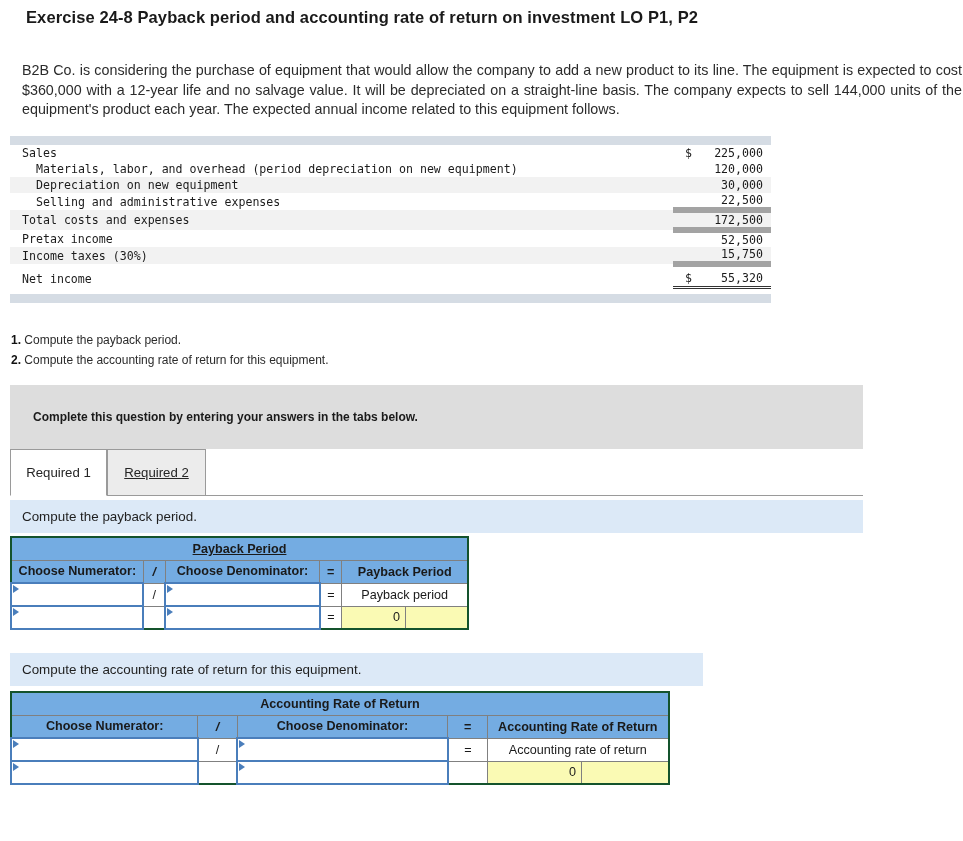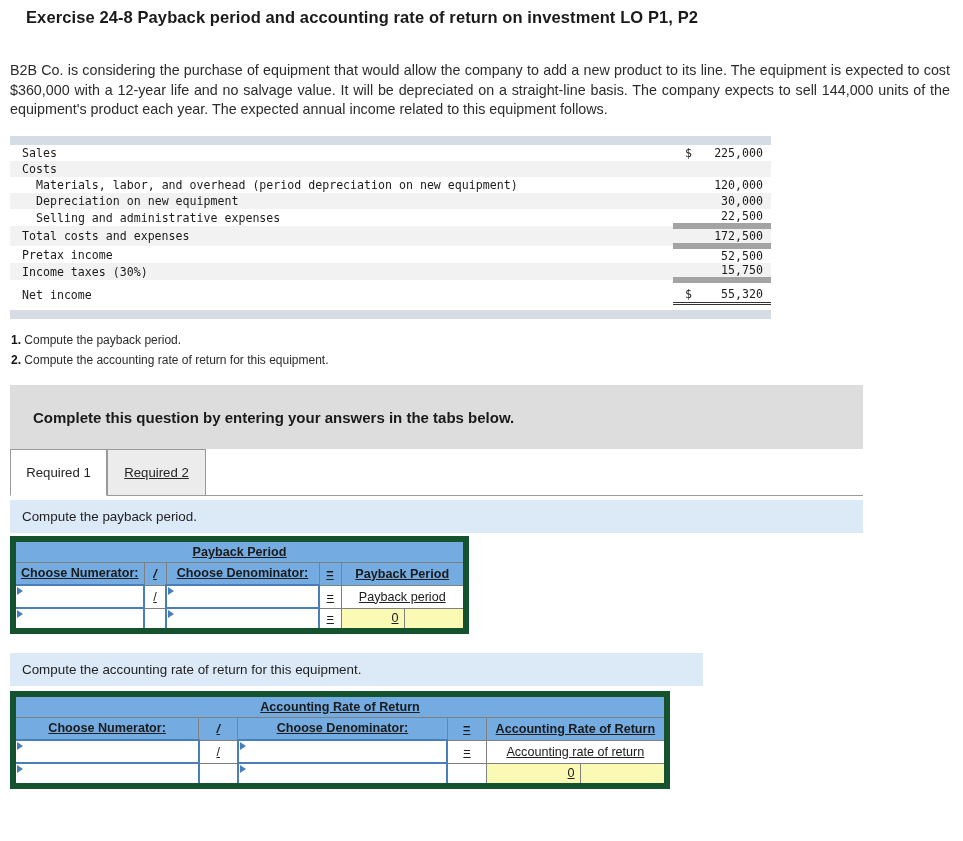--- a/index.html
+++ b/index.html
@@ -15,21 +15,21 @@
 
   
   .exercise-title {
     position: absolute; left: 26px; top: 8px;
     font-size: 16.5px; font-weight: bold; letter-spacing: 0.1px;
     color: #1a1a1a; white-space: nowrap;
   }
 
   
   .problem-text {
-    position: absolute; left: 10px; top: 61px; width: 940px;
+    position: absolute; left: 22px; top: 61px; width: 940px;
     font-size: 14.3px; line-height: 19.5px;
     text-align: justify; text-justify: inter-word;
     color: #2b2b2b;
   }
 
   
   .fin-table {
     position: absolute; left: 10px; top: 136px; width: 761px;
     border-collapse: collapse;
     font-family: "DejaVu Sans Mono", "Liberation Mono", monospace;
@@ -56,21 +56,21 @@
   .req-list b { font-weight: bold; color: #111; }
 
   
   .complete-banner {
     position: absolute; left: 10px; top: 385px;
     width: 853px; height: 64px;
     background: #dddddd;
     display: flex; align-items: center;
   }
   .complete-banner span {
-    padding-left: 23px; font-size: 15px; font-weight: bold; color: #1a1a1a;
+    padding-left: 23px; font-size: 12px; font-weight: bold; color: #1a1a1a;
   }
 
   
   .tab-strip {
     position: absolute; left: 10px; top: 449px; width: 853px; height: 47px;
   }
   .tab-underline {
     position: absolute; left: 0; bottom: 0; width: 853px;
     border-bottom: 1px solid #9a9a9a;
   }
@@ -99,23 +99,22 @@
   .sub-instruction span {
     padding-left: 12px; font-size: 13.4px; color: #1f1f1f;
   }
   #sub-payback { top: 500px; width: 853px; height: 33px; }
   #sub-arr     { top: 653px; width: 693px; height: 33px; }
 
   
   .ans-table {
     position: absolute;
     border-collapse: collapse;
-    border: 6px solid #14532d;
+    border: 2px solid #14532d;
     background: #ffffff;
-    text-decoration: underline;
   }
   .ans-table td {
     border: 1px solid #808080;
     padding: 0 4px;
     height: 23px;
     font-size: 12.6px;
     color: #1a1a1a;
     vertical-align: middle;
   }
   .hdr-title {
@@ -182,25 +181,20 @@
   <table class="fin-table">
     <tbody>
         <tr class="fin-bar">
       <td colspan="3"></td>
     </tr>
     <tr>
       <td class="fin-label">Sales</td>
       <td class="fin-sym">$</td>
       <td class="fin-amt">225,000</td>
     </tr>
-    <tr class="fin-row-shaded">
-      <td class="fin-label">Costs</td>
-      <td class="fin-sym"></td>
-      <td class="fin-amt"></td>
-    </tr>
     <tr>
       <td class="fin-label indent1">Materials, labor, and overhead (period depreciation on new equipment)</td>
       <td class="fin-sym"></td>
       <td class="fin-amt">120,000</td>
     </tr>
     <tr class="fin-row-shaded">
       <td class="fin-label indent1">Depreciation on new equipment</td>
       <td class="fin-sym"></td>
       <td class="fin-amt">30,000</td>
     </tr>

